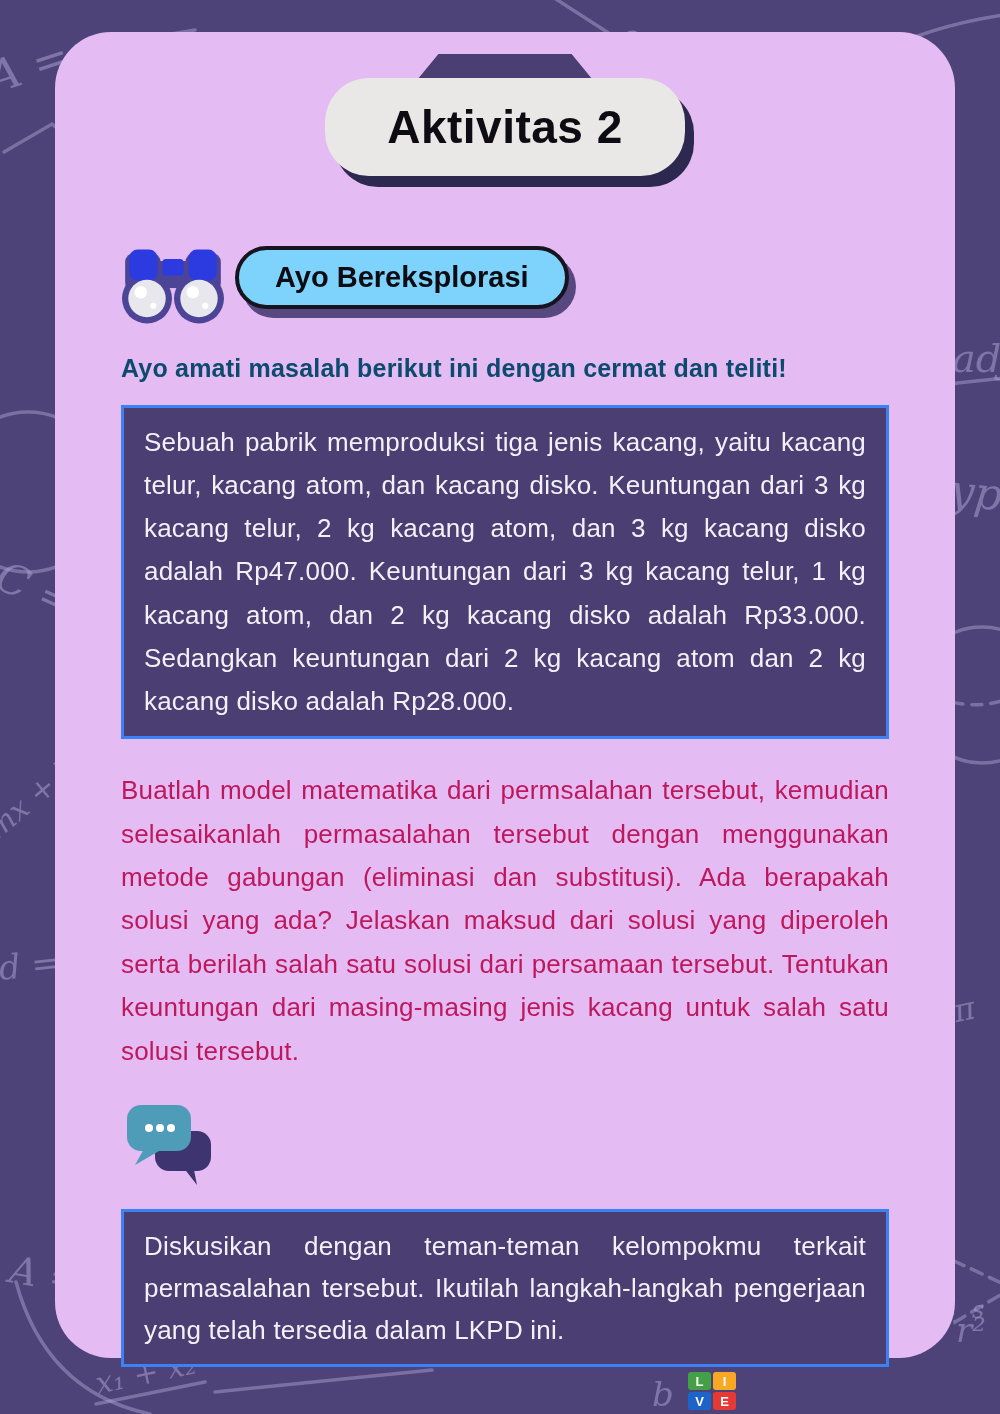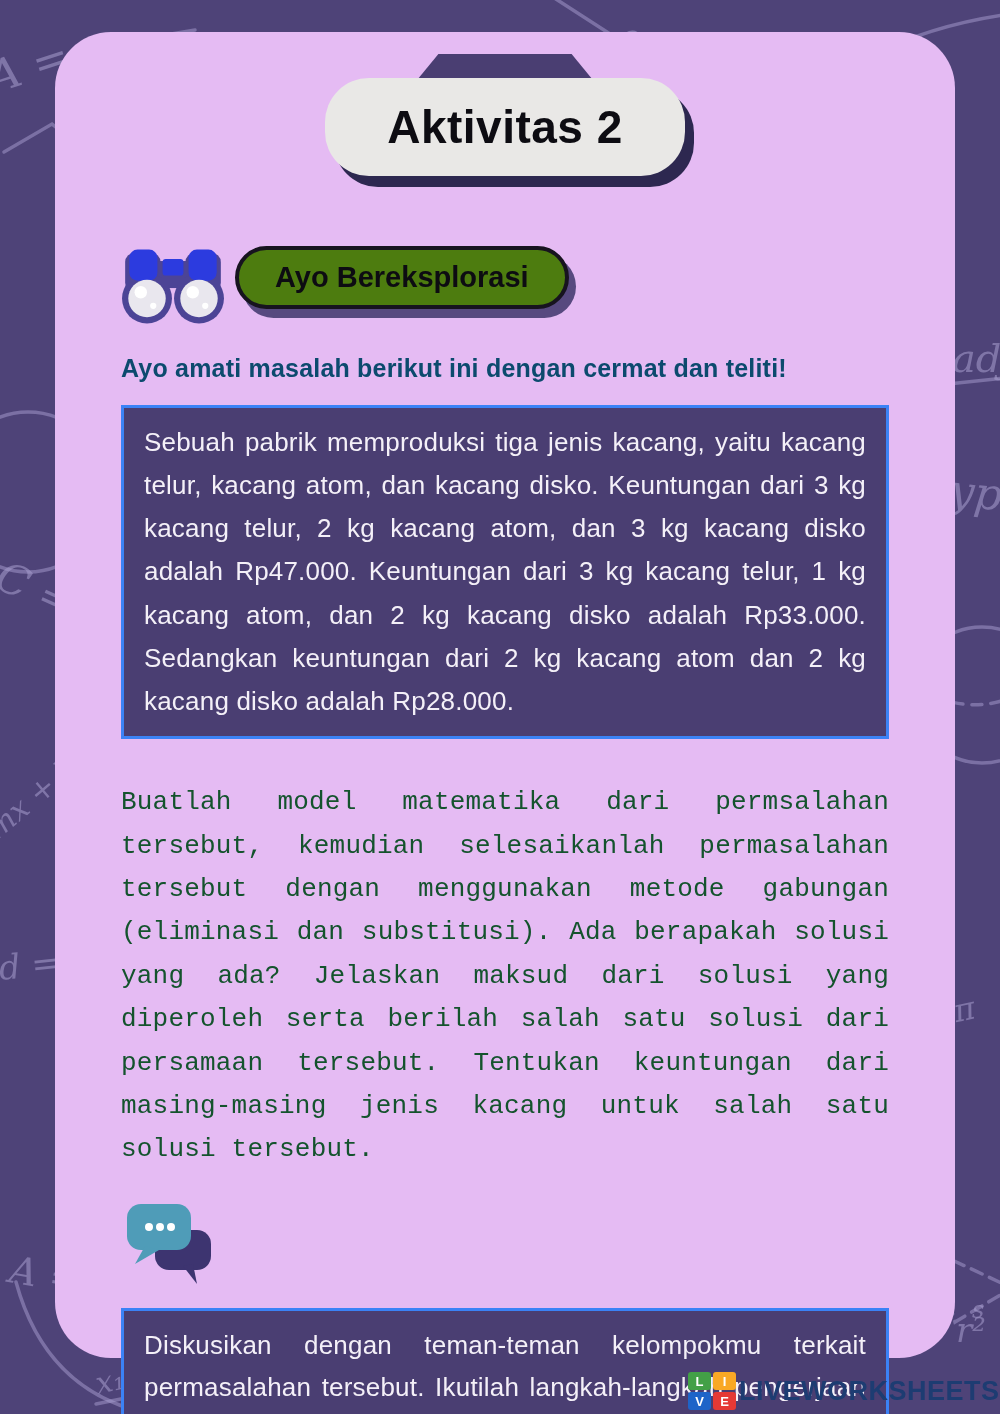--- a/index.html
+++ b/index.html
@@ -37,43 +37,43 @@
     box-shadow:9px 11px 0 #2d2850;
     display:flex; align-items:center; justify-content:center;
     font-size:46px; font-weight:bold; color:#0d0c12; letter-spacing:.5px;
   }
 
   
   .section-row { display:flex; align-items:flex-start; margin-top:44px; }
   .section-icon { width:104px; height:84px; flex:0 0 auto; }
   .section-pill {
     margin-left:10px; margin-top:2px;
-    background:#4d7c0f; border:4px solid #17131f; border-radius:38px;
+    background:#7dd3fc; border:4px solid #17131f; border-radius:38px;
     box-shadow:7px 9px 0 #57497f;
     padding:11px 36px;
     font-size:29px; font-weight:bold; color:#0d0c12;
   }
 
   .prompt {
     margin-top:26px; font-size:25px; font-weight:bold; color:#0c4a6e;
     letter-spacing:.2px;
   }
 
   .dark-box {
     margin-top:22px;
     background:#4a3e72; border:3px solid #3b82f6;
     padding:13px 20px;
     color:#f4f0f8; font-size:26px; line-height:1.66;
     text-align:justify; letter-spacing:.2px;
   }
 
   .instruction {
-    margin-top:42px;
-    color:#14532d; font-size:26px; line-height:1.67;
-    text-align:justify; letter-spacing:.2px;font-family:Liberation Mono, monospace;
+    margin-top:30px;
+    color:#be185d; font-size:26px; line-height:1.67;
+    text-align:justify; letter-spacing:.2px;
   }
 
   .dark-box.second { margin-top:22px; line-height:1.62; }
 
   
   .footer {
     position:absolute; z-index:2; left:688px; top:1372px;
     display:flex; align-items:center;
   }
   .logo-grid {
@@ -183,16 +183,15 @@
 
   </div>
 
   <div class="footer">
     <div class="logo-grid">
       <span class="logo-sq lg-green">L</span>
       <span class="logo-sq lg-yellow">I</span>
       <span class="logo-sq lg-blue">V</span>
       <span class="logo-sq lg-red">E</span>
     </div>
-    <span class="brand-text">LIVEWORKSHEETS</span>
   </div>
 
 </div>
 
 </body></html>

